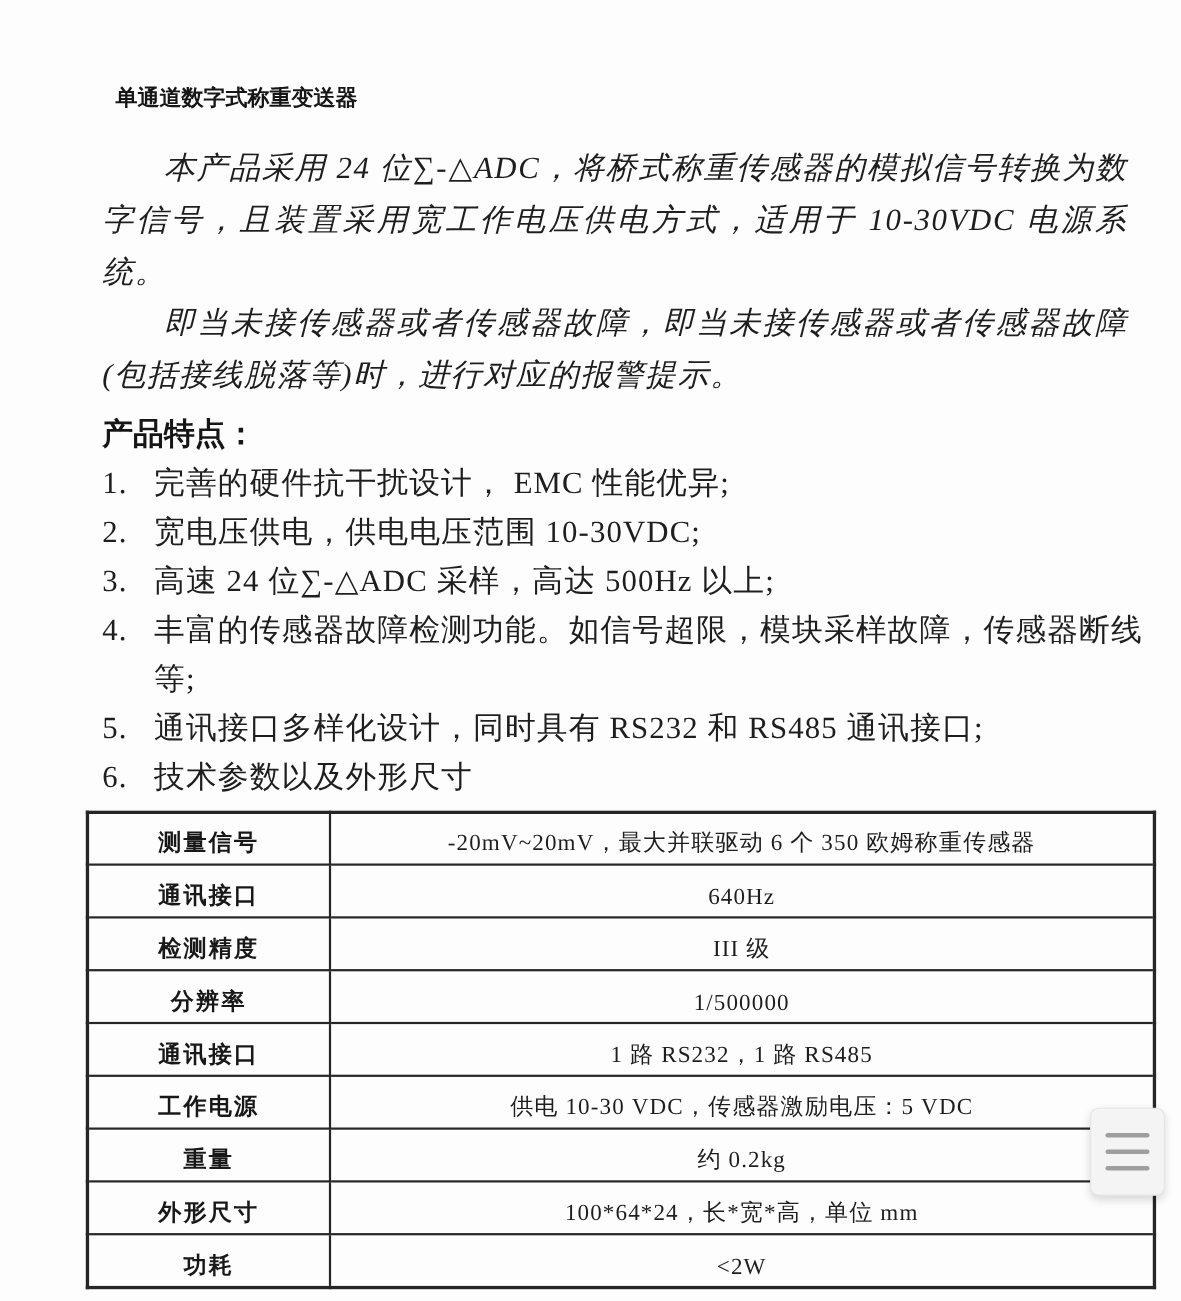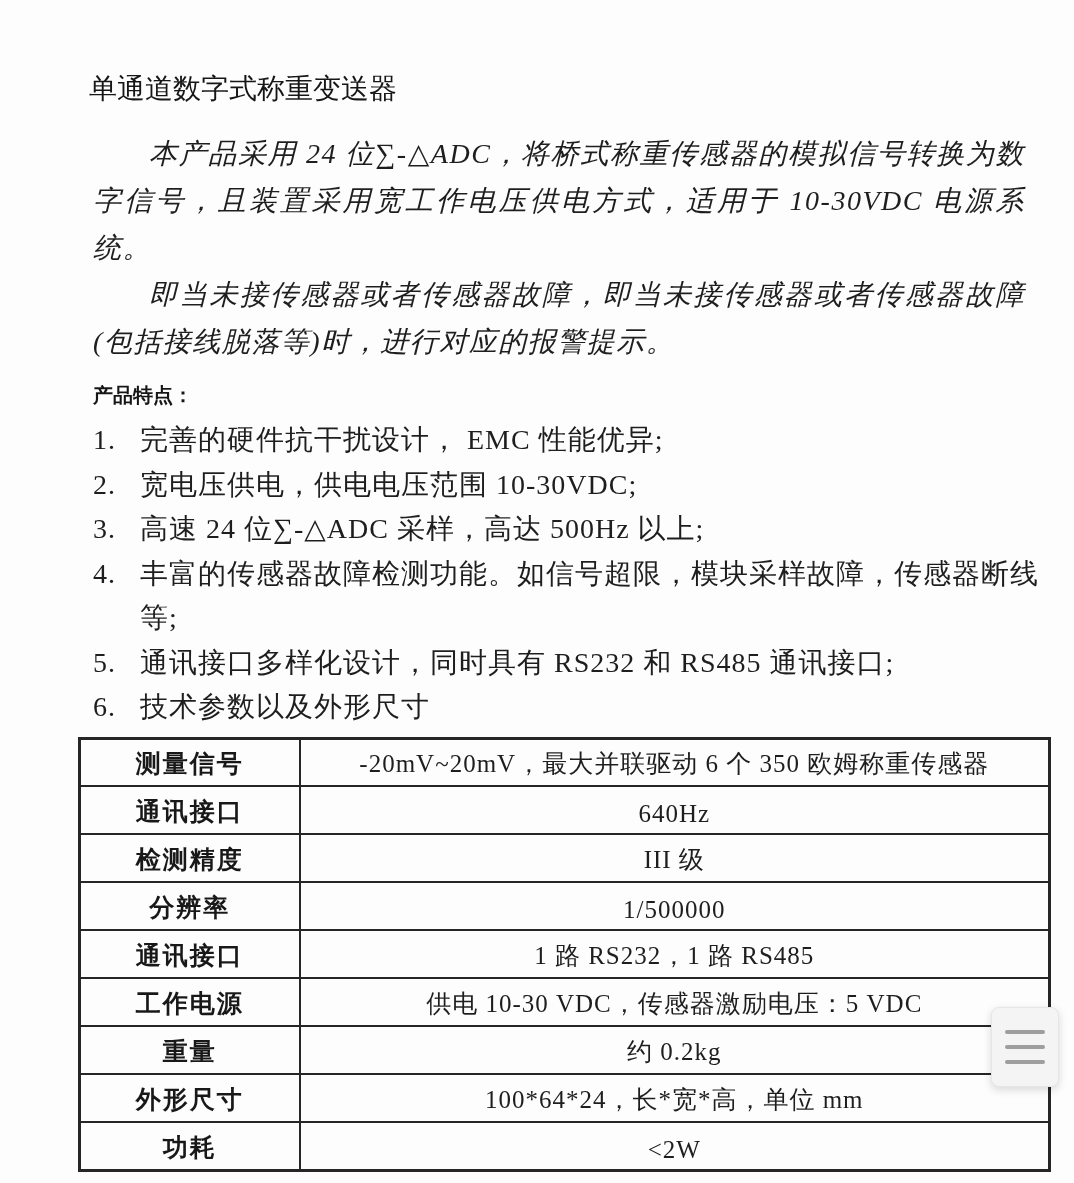--- a/index.html
+++ b/index.html
@@ -9,42 +9,42 @@
     overflow: hidden;
     font-family: "Liberation Serif", "DejaVu Serif", serif;
     color: #1c1c1c;
   }
   .doc {
     position: relative;
     width: 1074px; height: 1183px;
     padding: 74px 20px 0 78px;
   }
   .page-title {
-    margin-left: 11px;
+    margin-left: 27px;
     font-family: "Liberation Sans", "DejaVu Sans", sans-serif;
-    font-weight: normal;
-    font-size: 28px;
+    font-weight: bold;
+    font-size: 20px;
     line-height: 30px;
     color: #161616;
   }
   .paragraphs { margin-top: 26px; margin-left: 15px; width: 932px; font-style: italic; }
   .para {
     font-size: 28px;
     line-height: 47px;
     letter-spacing: 1.5px;
     text-align: justify;
     text-indent: 2em;
     color: #1e1e1e;
   }
   .features-heading {
     margin-top: 9px;
     margin-left: 15px;
     font-family: "Liberation Sans", "DejaVu Sans", sans-serif;
     font-weight: bold;
-    font-size: 20px;
+    font-size: 28px;
     line-height: 42px;
     color: #161616;
   }
   .features { margin-left: 15px; margin-top: 2px; list-style: none; }
   .feature-item {
     display: flex;
     font-size: 28px;
     line-height: 44.5px;
     letter-spacing: 1px;
     color: #1e1e1e;
@@ -56,21 +56,21 @@
     border-collapse: collapse;
     table-layout: fixed;
     border: 3px solid #262626;
   }
   .spec-table td {
     border: 2px solid #262626;
     height: 48px;
     vertical-align: bottom;
     text-align: center;
     padding-bottom: 5px;
-    font-size: 25px;
+    font-size: 21px;
     white-space: nowrap;
     overflow: hidden;
   }
   .spec-label-cell {
     width: 220px;
     font-family: "Liberation Sans", "DejaVu Sans", sans-serif;
     font-weight: bold;
     letter-spacing: 2px;
     color: #181818;
   }

